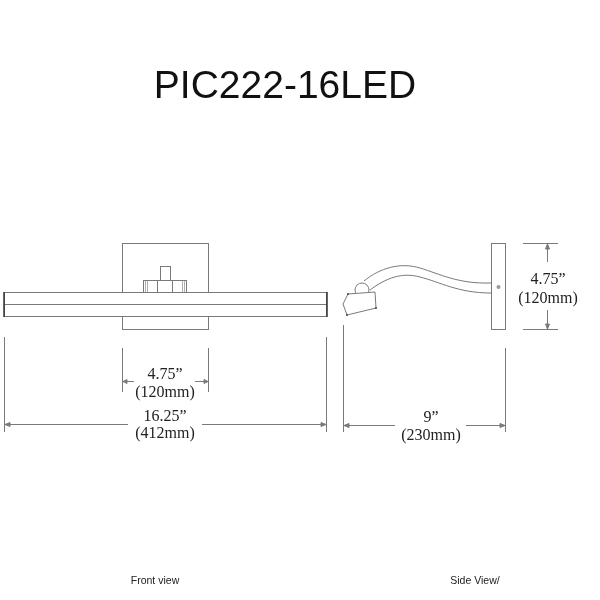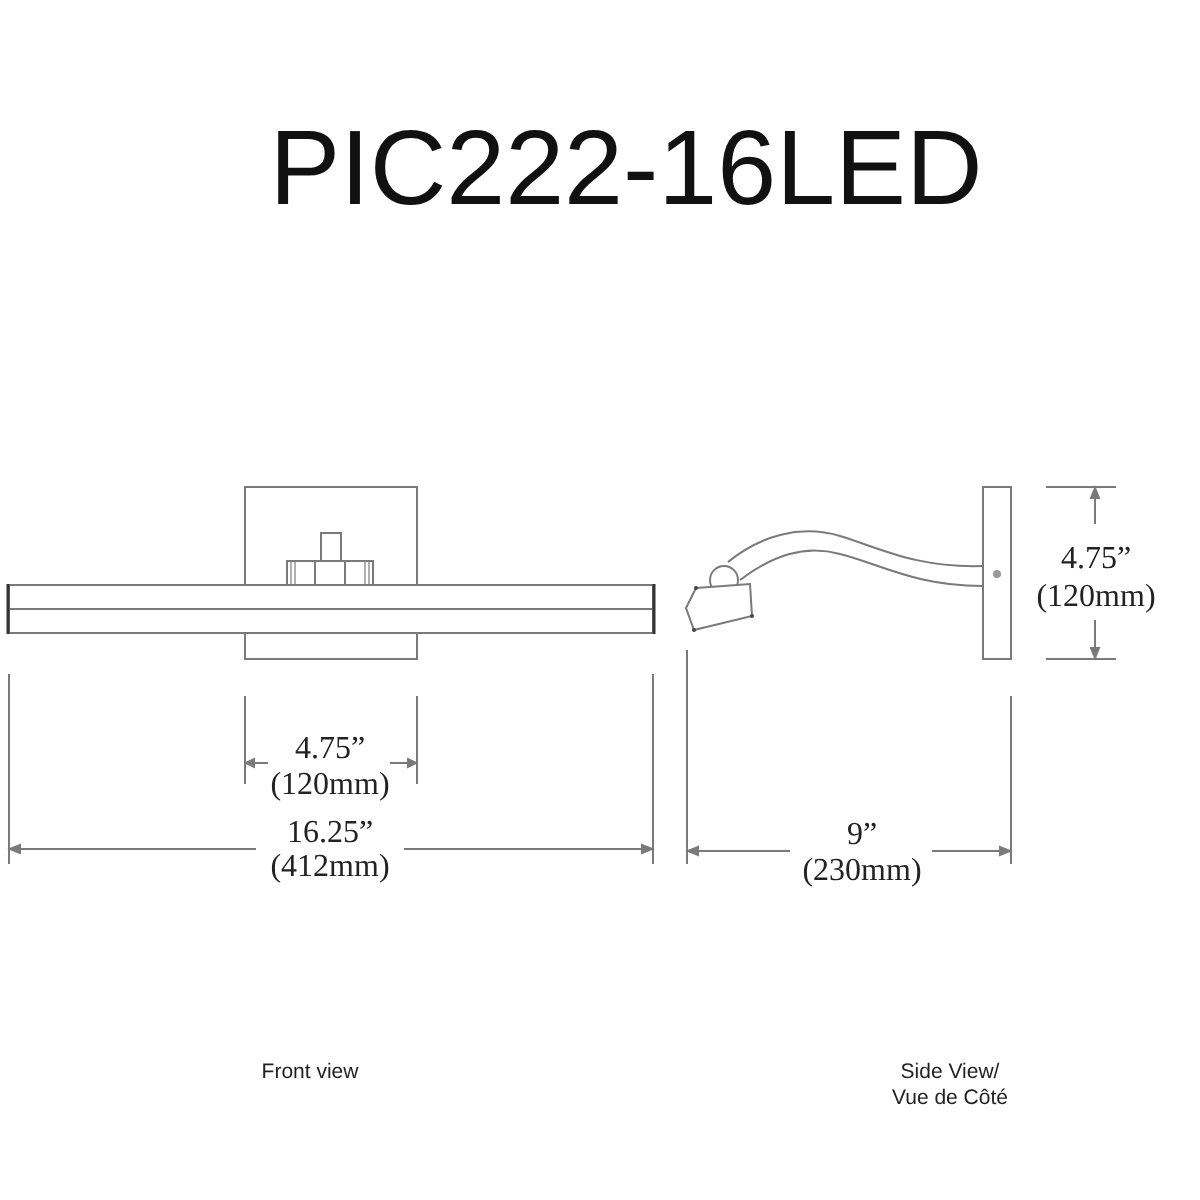--- a/index.html
+++ b/index.html
@@ -1,26 +1,26 @@
 <!DOCTYPE html>
 <html><head>
   <meta charset="utf-8">
   <style>
     html, body { margin: 0; padding: 0; background: #ffffff; }
     body { width: 600px; height: 600px; position: relative; overflow: hidden; }
     .title {
       position: absolute; left: 0; top: 55px; width: 570px; text-align: center;
-      font-family: "Liberation Sans", sans-serif; font-size: 53px; color: #111111;
-      letter-spacing: 0px; line-height: 60px; padding-left: 28px;
+      font-family: "Liberation Sans", sans-serif; font-size: 39px; color: #111111;
+      letter-spacing: 0px; line-height: 60px;
     }
     svg.drawing { position: absolute; left: 0; top: 0; }
     .dimtext { font-family: "Liberation Serif", serif; font-size: 16px; fill: #222222; }
     .caption {
       position: absolute; font-family: "Liberation Sans", sans-serif; font-size: 10.5px;
-      color: #222222; text-align: center; line-height: 13px; width: 140px;
+      color: #222222; text-align: center; line-height: 13px; width: 140px; margin-top: 44px;
     }
   </style>
 </head>
 <body>
 
 <div class="title">PIC222-16LED</div>
 
 <svg class="drawing" width="600" height="600" viewBox="0 0 600 600">
   <g fill="none" stroke="#7a7a7a" stroke-width="1">
 
@@ -93,14 +93,13 @@
   <text class="dimtext" x="431" y="422" text-anchor="middle">9”</text>
   <text class="dimtext" x="431" y="440" text-anchor="middle">(230mm)</text>
 </svg>
 
 <div class="caption" style="left:85px; top:530px;">
   <div>Front view</div>
 </div>
 
 <div class="caption" style="left:405px; top:530px;">
   <div>Side View/</div>
-  <div>Vue de Côté</div>
 </div>
 
 </body></html>

